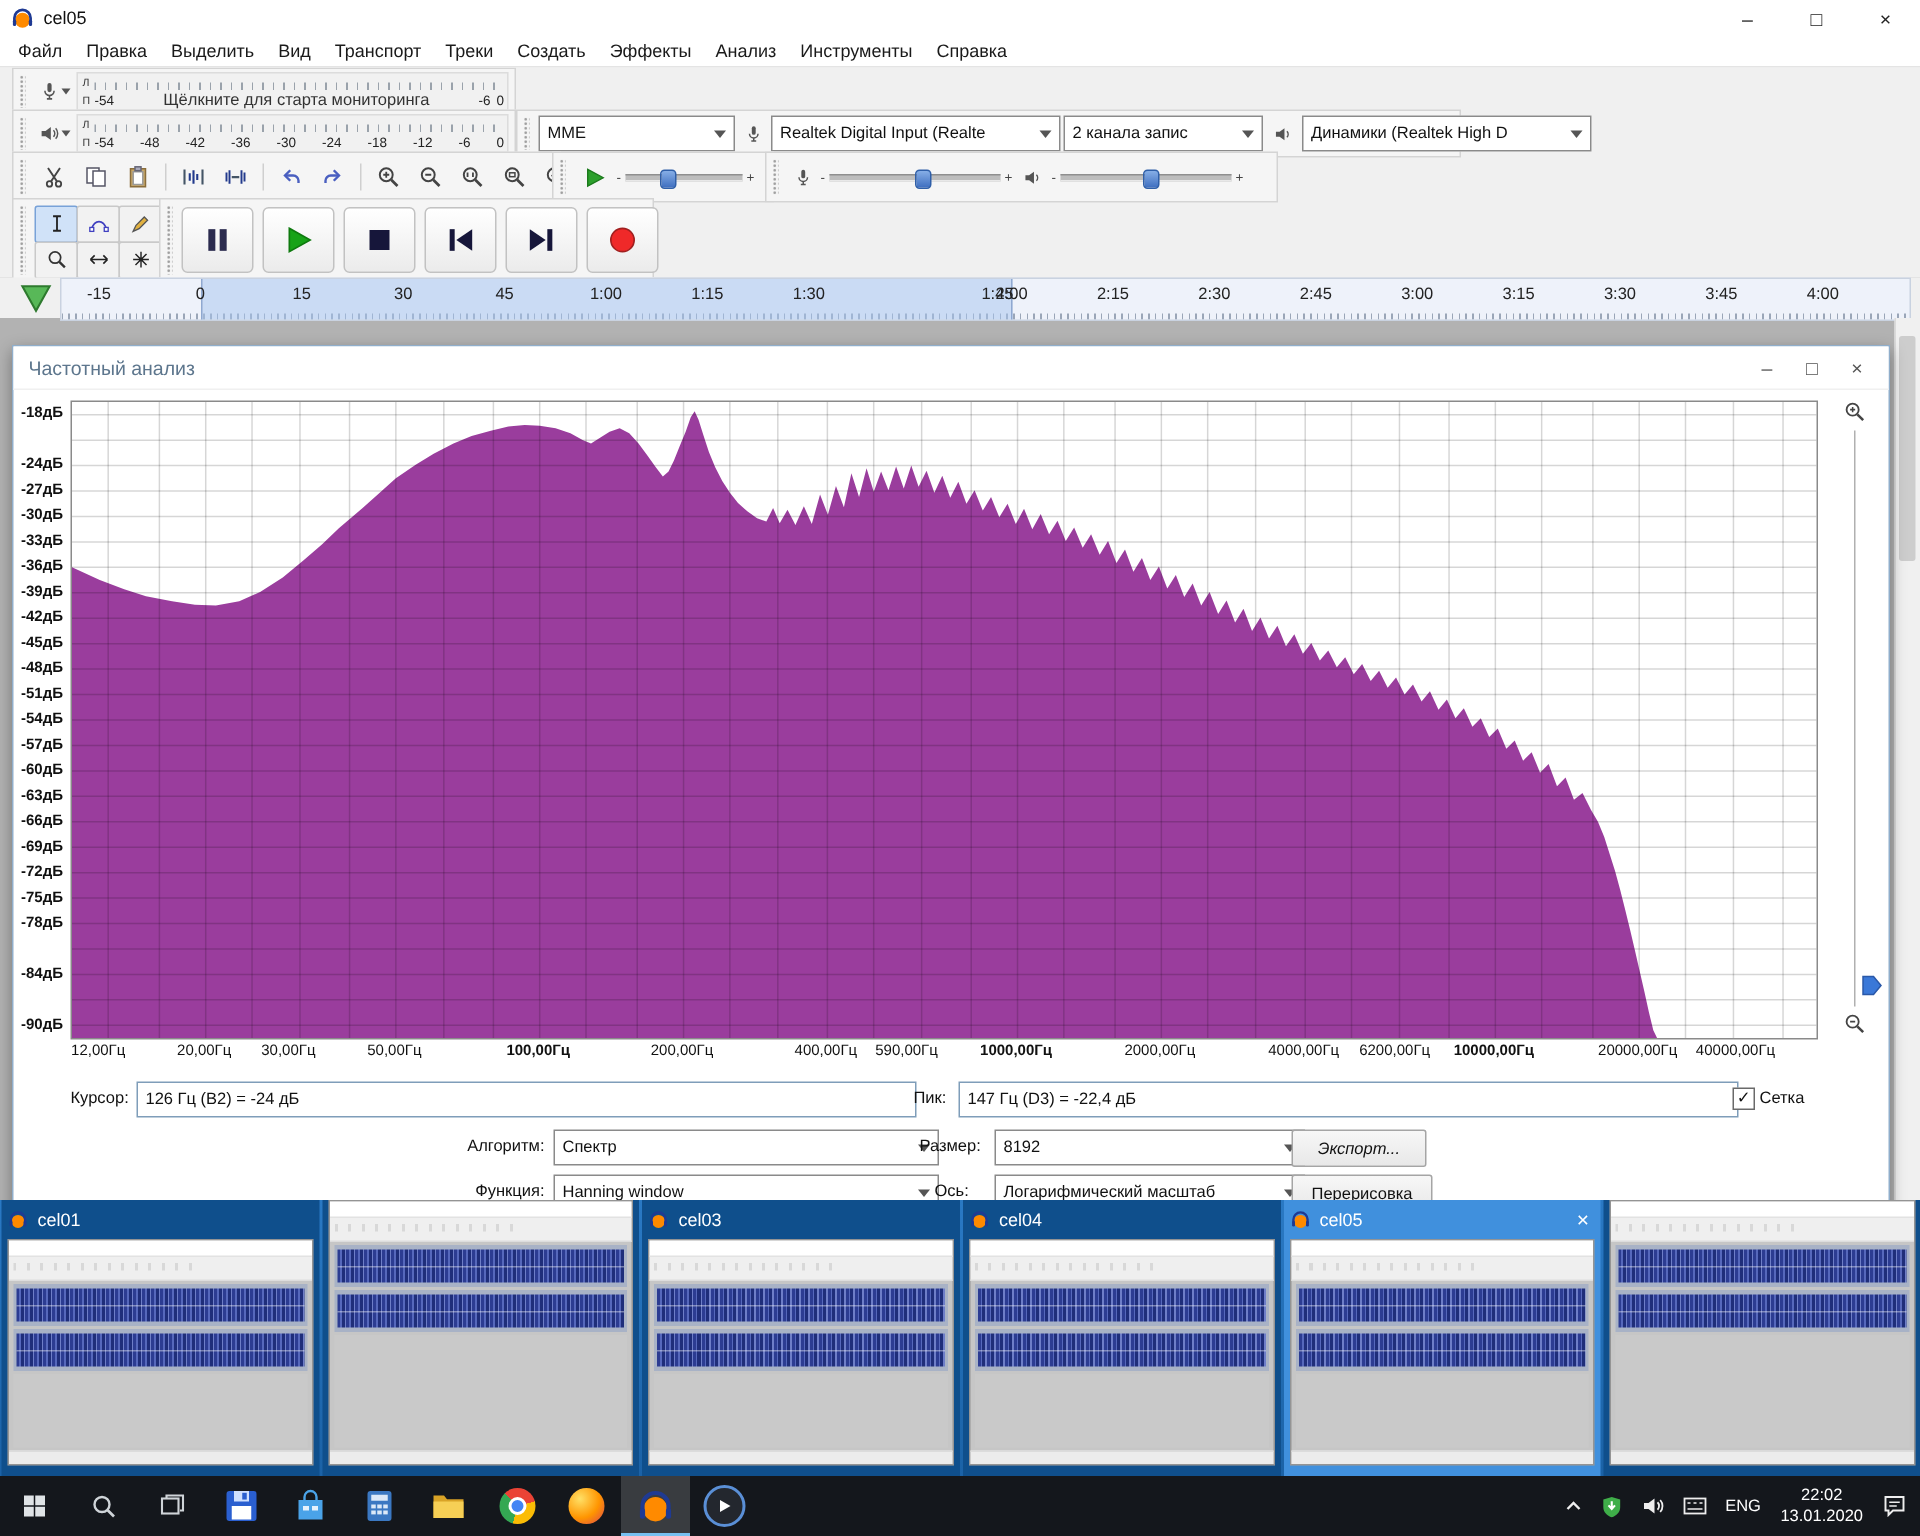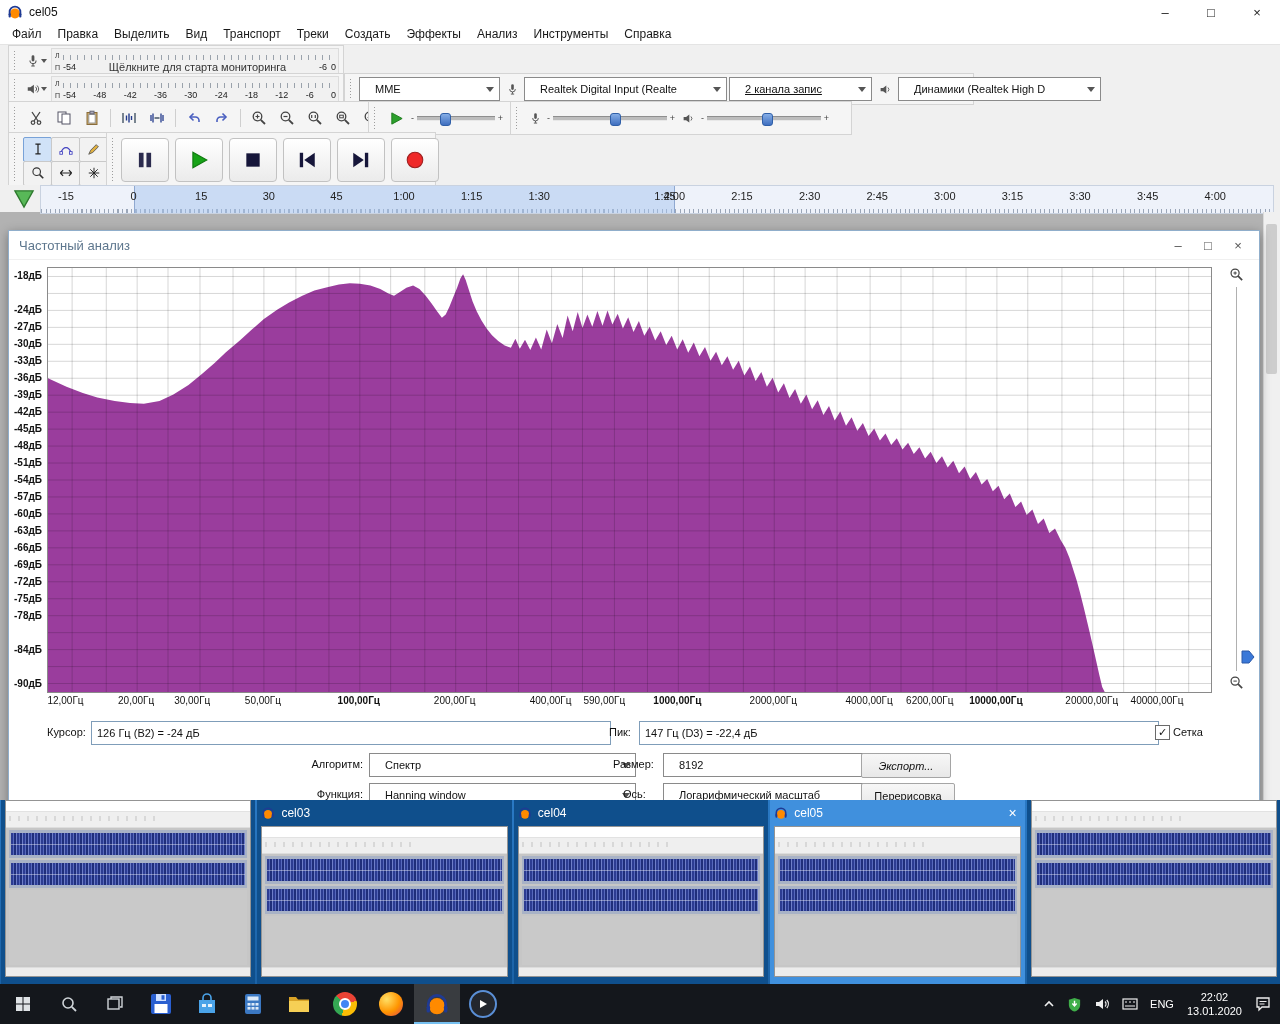--- a/index.html
+++ b/index.html
@@ -27,21 +27,21 @@
   .meter{flex:1;display:flex;align-self:stretch;background:#f1f1f1;border:1px solid #dcdcdc;margin:1px 0;}
   .chan{display:flex;flex-direction:column;justify-content:space-around;font-size:7px;color:#333;padding:0 3px;line-height:7px;}
   .meter-main{flex:1;display:flex;flex-direction:column;justify-content:flex-end;}
   .mticks{height:5px;background-image:repeating-linear-gradient(90deg,#9aa2ab 0 1px,transparent 1px 7px);margin:2px 2px 0 0;}
   .mscale{height:13px;display:flex;align-items:center;gap:4px;padding-right:2px;}
   .mnum{font-size:9px;color:#222;flex:0 0 auto;}
   .mhint{flex:1;text-align:center;font-size:11px;color:#333;white-space:nowrap;overflow:hidden;}
   .mscale-spread{justify-content:space-between;}
 
   
-  .combo{position:relative;height:22px;background:#fff;border:1px solid #8a8a8a;font-size:11px;display:flex;align-items:center;padding:0 16px 0 15px;color:#111;white-space:nowrap;overflow:hidden;flex:0 0 auto;}
+  .combo{position:relative;height:22px;background:#fff;border:1px solid #8a8a8a;font-size:11px;display:flex;align-items:center;padding:0 16px 0 5px;color:#111;white-space:nowrap;overflow:hidden;flex:0 0 auto;}
   .combo::after{content:"";position:absolute;right:5px;top:9px;border-left:4px solid transparent;border-right:4px solid transparent;border-top:5px solid #555;}
   .slider{position:relative;display:flex;align-items:center;gap:3px;flex:0 0 auto;}
   .slider .sgn{font-size:9px;color:#444;}
   .slider .track{position:relative;height:3px;background:#bdbdbd;border-top:1px solid #8f8f8f;border-bottom:1px solid #e8e8e8;}
   .slider .thumb{position:absolute;top:-4px;width:9px;height:11px;border-radius:3px;background:linear-gradient(#86aee6,#3f6fc0);border:1px solid #2f5fa8;}
   .tfield{position:absolute;background:#fff;border:1px solid #7f9db9;height:22px;font-size:11px;display:flex;align-items:center;padding:0 5px;color:#111;white-space:nowrap;overflow:hidden;}
   .btn{position:absolute;height:23px;background:linear-gradient(#f7f7f7,#e8e8e8);border:1px solid #a5a5a5;border-radius:2px;font-size:11px;color:#111;display:flex;align-items:center;justify-content:center;}
   .dlabel{position:absolute;font-size:11px;color:#111;height:22px;display:flex;align-items:center;white-space:nowrap;}
 
   
@@ -217,21 +217,21 @@
       <span class="ibtn" style="width:18px;">
         <svg viewBox="0 0 16 16" width="13" height="13">
             <rect x="6.4" y="1.5" width="3.2" height="7" rx="1.6" fill="#555"></rect>
             <path d="M4.5 7.5a3.5 3.5 0 0 0 7 0" fill="none" stroke="#555" stroke-width="1.2"></path>
             <path d="M8 11v2.2M6 13.6h4" stroke="#555" stroke-width="1.2"></path>
           </svg>
       </span>
       <div class="combo" style="width:170px;">
           <span>Realtek Digital Input (Realte</span>
         </div>
-      <div class="combo" style="width:110px;text-decoration:underline;">
+      <div class="combo" style="width:110px;">
           <span>2 канала запис</span>
         </div>
       <span class="ibtn" style="width:20px;">
         <svg viewBox="0 0 16 16" width="13" height="13">
             <path d="M2 6v4h3l4 3V3L5 6z" fill="#555"></path>
             <path d="M11 5.5a3.5 3.5 0 0 1 0 5" stroke="#555" fill="none" stroke-width="1.1"></path>
           </svg>
       </span>
       <div class="combo" style="width:170px;">
           <span>Динамики (Realtek High D</span>
@@ -657,20 +657,45 @@
     <div class="combo" style="position:absolute;left:654px;top:552px;width:184px;">
         <span>Логарифмический масштаб</span>
       </div>
     <div class="btn" style="left:852px;top:552px;width:92px;">
         <span>Перерисовка</span>
       </div>
   </div>
 
   <div class="strip" id="strip">
       <div class="pcard">
+        <div class="pcard-title">
+          <span class="picon">
+            <svg viewBox="0 0 16 16" width="14" height="14">
+              <circle cx="8" cy="9.5" r="5" fill="#ff8a00"></circle>
+              <path d="M2.6 11V8a5.4 5.4 0 0 1 10.8 0v3" fill="none" stroke="#1f3a93" stroke-width="1.8"></path>
+              <rect x="1.6" y="9.2" width="2.2" height="4.2" rx="1" fill="#1f3a93"></rect>
+              <rect x="12.2" y="9.2" width="2.2" height="4.2" rx="1" fill="#1f3a93"></rect>
+            </svg>
+          </span>
+          <span class="plabel">cel01</span>
+        </div>
+        <div class="shot">
+          <div class="shot-top"></div>
+          <div class="shot-tb"></div>
+          <div class="shot-track">
+            <div class="wave"></div>
+          </div>
+          <div class="shot-track">
+            <div class="wave"></div>
+          </div>
+          <div class="shot-rest"></div>
+          <div class="shot-status"></div>
+        </div>
+      </div>
+      <div class="pcard">
         <div class="shot">
           <div class="shot-top"></div>
           <div class="shot-tb"></div>
           <div class="shot-track">
             <div class="wave"></div>
           </div>
           <div class="shot-track">
             <div class="wave"></div>
           </div>
           <div class="shot-rest"></div>

